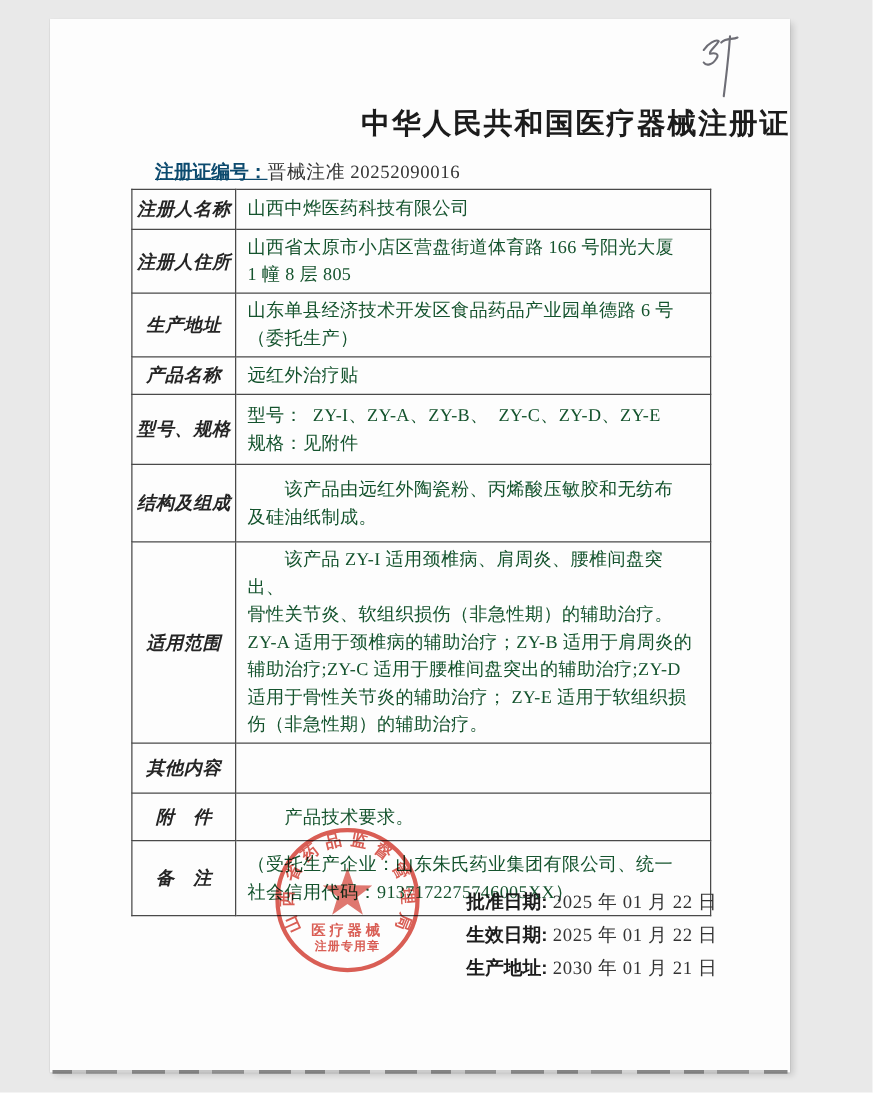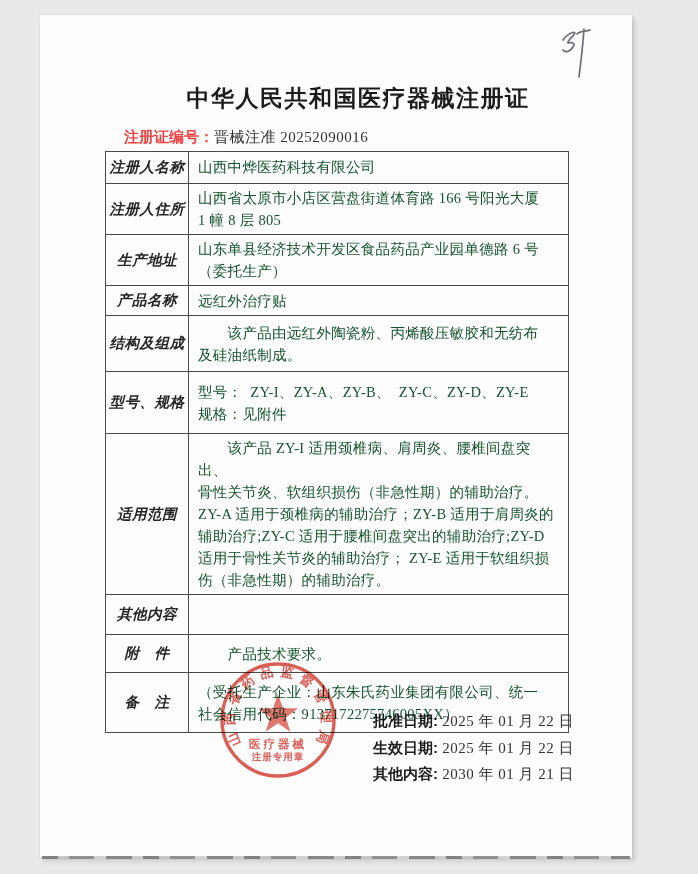--- a/index.html
+++ b/index.html
@@ -27,33 +27,33 @@
     filter: blur(0.6px);
     opacity: 0.85;
   }
   .handwritten {
     position: absolute; left: 516px; top: 4px;
     width: 46px; height: 66px;
   }
   .title {
     position: absolute; top: 68px; left: 0;
     width: 100%;
-    text-align: center;
+    text-align: right;
     font-size: 23px;
     font-weight: bold;
     letter-spacing: 1.5px;
     color: #1c1c1c;
     padding-left: 44px;
   }
   .cert-no {
     position: absolute; top: 113px; left: 84px;
     font-size: 15px;
     white-space: nowrap;
   }
-  .cert-no-label { font-weight: bold; color: #ef4444; }
+  .cert-no-label { font-weight: bold; color: #0c4a6e; text-decoration: underline; }
   .cert-no-value {
     font-family: "Liberation Serif", serif;
     color: #333;
     letter-spacing: 0.5px;
   }
   table.cert-table {
     position: absolute; left: 65px; top: 136px;
     width: 464px;
     border-collapse: collapse;
     table-layout: fixed;
@@ -149,28 +149,28 @@
       <tr>
         <td class="lbl">生产地址</td>
         <td class="val">山东单县经济技术开发区食品药品产业园单德路 6 号
 （委托生产）</td>
       </tr>
       <tr>
         <td class="lbl">产品名称</td>
         <td class="val">远红外治疗贴</td>
       </tr>
       <tr>
+        <td class="lbl">型号、规格</td>
+        <td class="val">型号：  ZY-I、ZY-A、ZY-B、  ZY-C、ZY-D、ZY-E
+规格：见附件</td>
+      </tr>
+      <tr>
         <td class="lbl">结构及组成</td>
         <td class="val">　　该产品由远红外陶瓷粉、丙烯酸压敏胶和无纺布
 及硅油纸制成。</td>
-      </tr>
-      <tr>
-        <td class="lbl">型号、规格</td>
-        <td class="val">型号：  ZY-I、ZY-A、ZY-B、  ZY-C、ZY-D、ZY-E
-规格：见附件</td>
       </tr>
       <tr>
         <td class="lbl">适用范围</td>
         <td class="val">　　该产品 ZY-I 适用颈椎病、肩周炎、腰椎间盘突出、
 骨性关节炎、软组织损伤（非急性期）的辅助治疗。
 ZY-A 适用于颈椎病的辅助治疗；ZY-B 适用于肩周炎的
 辅助治疗;ZY-C 适用于腰椎间盘突出的辅助治疗;ZY-D
 适用于骨性关节炎的辅助治疗； ZY-E 适用于软组织损
 伤（非急性期）的辅助治疗。</td>
       </tr>
@@ -194,21 +194,21 @@
   <div class="footer-dates">
     <div class="date-row">
       <span class="f-label">批准日期:</span>
       <span class="f-value">2025 年 01 月 22 日</span>
     </div>
     <div class="date-row">
       <span class="f-label">生效日期:</span>
       <span class="f-value">2025 年 01 月 22 日</span>
     </div>
     <div class="date-row">
-      <span class="f-label">其他内容:</span>
+      <span class="f-label">生产地址:</span>
       <span class="f-value">2030 年 01 月 21 日</span>
     </div>
   </div>
 
   <svg class="seal" viewBox="0 0 124 124">
     <g stroke="#d6493e" fill="#d6493e">
       <circle cx="62" cy="62" r="56" fill="none" stroke-width="3.4"></circle>
       <path id="sealArc" d="M 26 87 A 44 44 0 1 1 98 87" fill="none" stroke="none"></path>
       <text font-size="13" font-weight="bold" font-family="Liberation Sans, sans-serif" fill="#d6493e" stroke="none">
         <textPath href="#sealArc" startOffset="2" textLength="186" lengthAdjust="spacing">山西省药品监督管理局</textPath>

